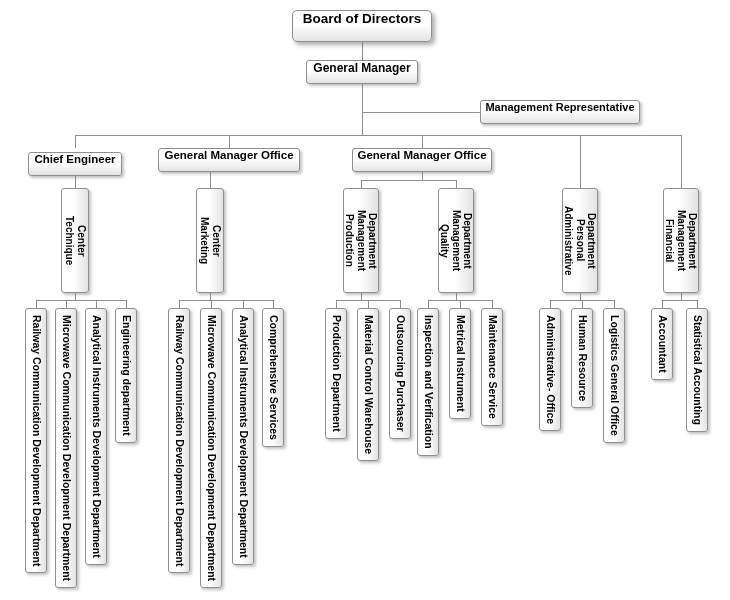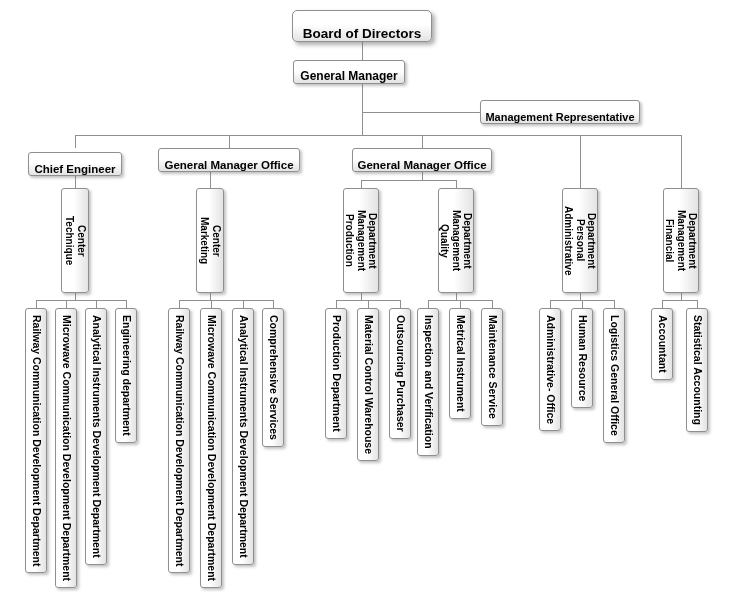--- a/index.html
+++ b/index.html
@@ -20,21 +20,21 @@
   .hbox, .vparent, .leaf {
     position: absolute;
     border: 1px solid #8f8f8f;
     border-radius: 3px;
     box-sizing: border-box;
     box-shadow: 2px 2px 3px rgba(120,120,120,0.45);
     font-weight: bold;
   }
   .hbox {
     background: linear-gradient(180deg, #ffffff 45%, #e3e3e3 100%);
-    display: flex; align-items: flex-end; justify-content: center;
+    display: flex; align-items: flex-start; justify-content: center;
     font-size: 11.5px; white-space: nowrap;
   }
   .board { font-weight: bold; font-size: 13.5px; border-radius: 5px;
            box-shadow: 3px 3px 4px rgba(110,110,110,0.55); }
   .gm { font-weight: bold; font-size: 12px; }
   .vparent {
     top: 188px; height: 105px;
     background: linear-gradient(90deg, #ffffff 45%, #e3e3e3 100%);
     display: flex; align-items: center; justify-content: center;
     font-size: 10px;
@@ -112,21 +112,21 @@
   <div class="vl" style="left:614px;top:300px;height:8px"></div>
 
   <div class="vl" style="left:681px;top:293px;height:7px"></div>
   <div class="hl" style="left:662px;top:300px;width:36px"></div>
   <div class="vl" style="left:662px;top:300px;height:8px"></div>
   <div class="vl" style="left:697px;top:300px;height:8px"></div>
 
   <div class="hbox board" style="left:292px;top:10px;width:140px;height:32px">
     <span>Board of Directors</span>
   </div>
-  <div class="hbox gm" style="left:293px;top:60px;width:112px;height:24px">
+  <div class="hbox gm" style="left:306px;top:60px;width:112px;height:24px">
     <span>General Manager</span>
   </div>
   <div class="hbox" style="left:480px;top:100px;width:160px;height:24px;font-size:11px">
     <span>Management Representative</span>
   </div>
 
   <div class="hbox" style="left:28px;top:152px;width:94px;height:24px">
     <span>Chief Engineer</span>
   </div>
   <div class="hbox" style="left:158px;top:148px;width:142px;height:24px">

